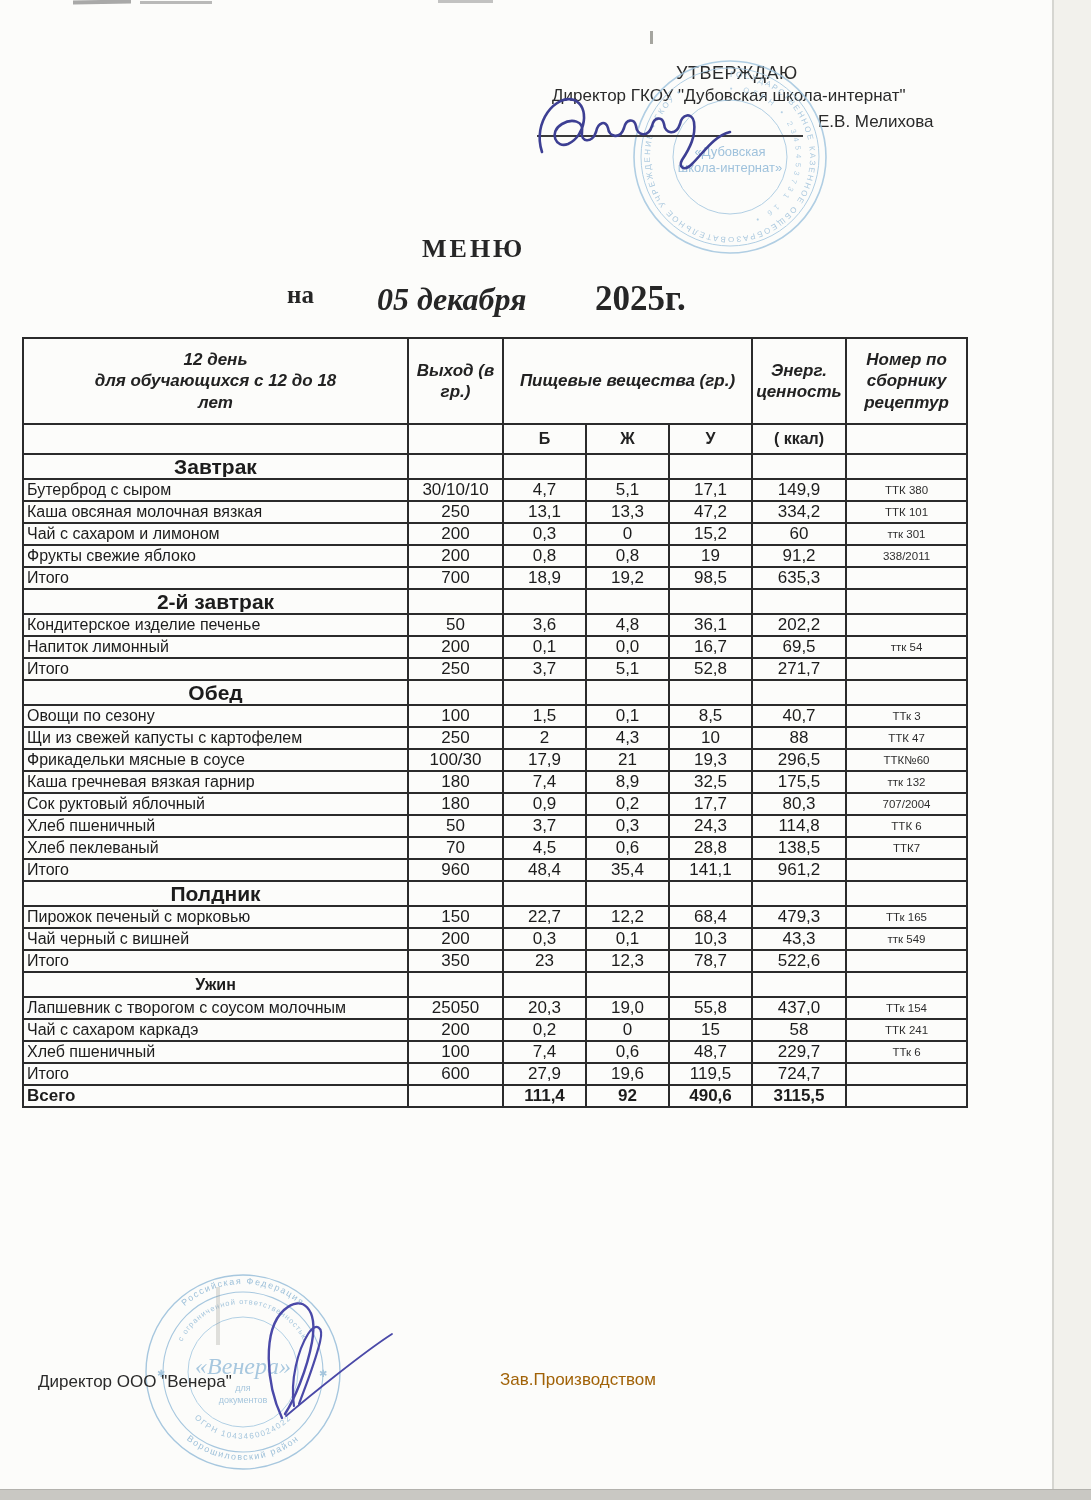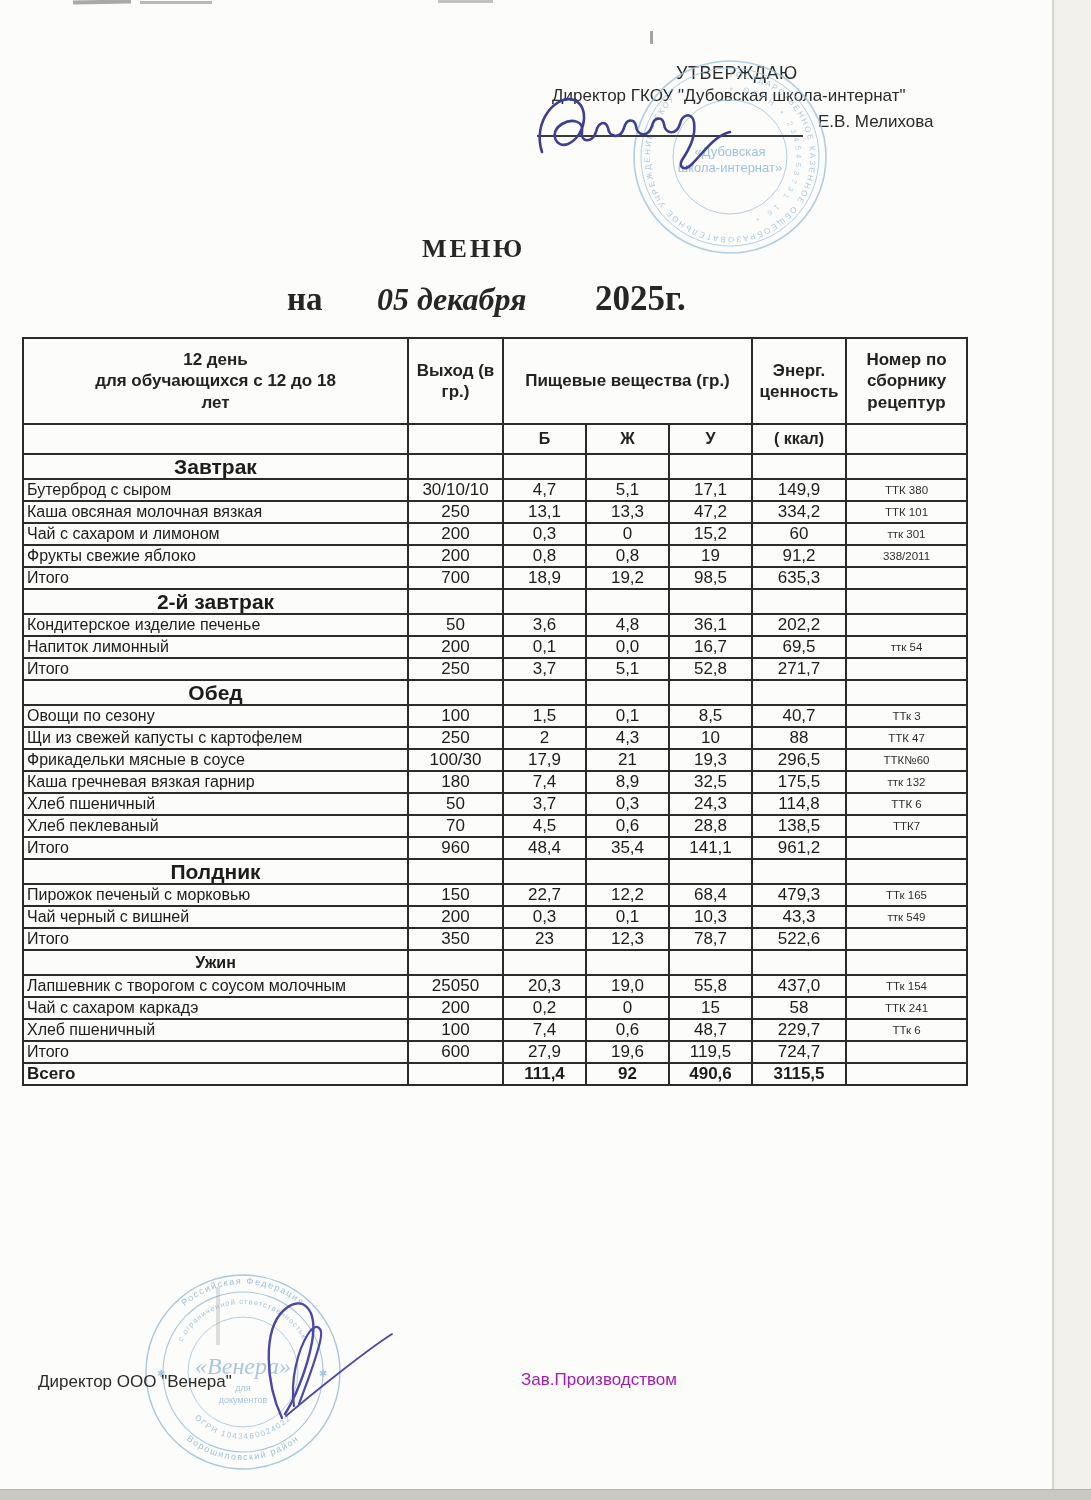--- a/index.html
+++ b/index.html
@@ -27,53 +27,53 @@
   .dust{left:216px;top:1287px;width:4px;height:58px;background:#9a9a94;opacity:.3;}
 
   
   .approve-heading{position:absolute;left:676px;top:63px;font-size:18px;letter-spacing:.5px;color:#2a2a2a;}
   .approve-line{position:absolute;left:552px;top:86px;font-size:17px;color:#2a2a2a;}
   .sig-underline{position:absolute;left:537px;top:135px;width:266px;height:2px;background:#3a3a3a;z-index:3;}
   .approve-signer{position:absolute;left:806px;top:112px;font-size:17px;color:#2a2a2a;margin-left:12px;}
 
   
   .title-main{position:absolute;left:422px;top:234px;font-family:"Liberation Serif","DejaVu Serif",serif;font-weight:bold;font-size:26px;letter-spacing:3px;color:#262626;}
-  .title-prefix{position:absolute;left:287px;top:281px;font-family:"Liberation Serif","DejaVu Serif",serif;font-weight:bold;font-size:33px;color:#262626;}
+  .title-prefix{position:absolute;left:287px;top:281px;font-family:"Liberation Serif","DejaVu Serif",serif;font-weight:bold;font-size:25px;color:#262626;}
   .title-date{position:absolute;left:377px;top:281px;font-family:"Liberation Serif","DejaVu Serif",serif;font-weight:bold;font-style:italic;font-size:32px;color:#262626;}
   .title-year{position:absolute;left:595px;top:279px;font-family:"Liberation Serif","DejaVu Serif",serif;font-weight:bold;font-size:35px;color:#262626;}
 
   
   table.menu{
     position:absolute;left:22px;top:337px;width:944px;
     border-collapse:collapse;table-layout:fixed;
     background:transparent;z-index:2;
   }
   table.menu th,table.menu td{
     border:2px solid #2b2b2b;
     padding:0 3px;
     overflow:hidden;
     background:transparent;
   }
-  table.menu thead tr.h1{height:86px;}
+  table.menu thead tr.h1{height:86px;font-style:italic;}
   table.menu thead tr.h2{height:30px;}
   table.menu th{font-weight:bold;font-size:17px;text-align:center;vertical-align:middle;line-height:1.25;white-space:pre-line;color:#222;}
   table.menu tr.h2 th{font-size:16px;}
   table.menu tbody tr{height:20px;}
   table.menu tbody tr.section-row{height:25px;}
-  td.c-name{font-size:16px;text-align:left;padding-left:4px;vertical-align:middle;}
+  td.c-name{font-size:16px;text-align:left;padding-left:4px;vertical-align:middle;border-radius:12px;}
   td.c-num{font-size:17px;text-align:center;vertical-align:middle;}
   td.c-recipe{font-size:11.5px;text-align:center;vertical-align:middle;color:#2e2e2e;}
   td.section-name{font-weight:bold;font-size:21px;text-align:center;line-height:1;}
   tr.section-small td.section-name{font-size:16px;}
   tr.total-row td{font-weight:bold;}
   tr.total-row td.c-name{font-size:17px;}
 
   
   .footer-left{position:absolute;left:38px;top:1372px;font-size:17px;color:#2a2a2a;z-index:2;}
-  .footer-right{position:absolute;left:500px;top:1370px;font-size:17px;color:#a21caf;z-index:2;margin-left:21px;}
+  .footer-right{position:absolute;left:500px;top:1370px;font-size:17px;color:#a16207;z-index:2;}
 
   
   .stamp{position:absolute;z-index:1;}
   .stamp-school{left:630px;top:57px;opacity:.85;}
   .stamp-venera{left:143px;top:1272px;opacity:.9;}
   .sig{position:absolute;z-index:3;}
   .sig-top{left:530px;top:86px;}
   .sig-bottom{left:252px;top:1290px;}
   .stamp text{font-family:"Liberation Sans","DejaVu Sans",sans-serif;}
   .stamp .serifc{font-family:"Liberation Serif","DejaVu Serif",serif;}
@@ -317,20 +317,29 @@
         <tr>
           <td class="c-name">Каша гречневая вязкая гарнир</td>
           <td class="c-num">180</td>
           <td class="c-num">7,4</td>
           <td class="c-num">8,9</td>
           <td class="c-num">32,5</td>
           <td class="c-num">175,5</td>
           <td class="c-recipe">ттк 132</td>
         </tr>
         <tr>
+          <td class="c-name">Сок руктовый яблочный</td>
+          <td class="c-num">180</td>
+          <td class="c-num">0,9</td>
+          <td class="c-num">0,2</td>
+          <td class="c-num">17,7</td>
+          <td class="c-num">80,3</td>
+          <td class="c-recipe">707/2004</td>
+        </tr>
+        <tr>
           <td class="c-name">Хлеб пшеничный</td>
           <td class="c-num">50</td>
           <td class="c-num">3,7</td>
           <td class="c-num">0,3</td>
           <td class="c-num">24,3</td>
           <td class="c-num">114,8</td>
           <td class="c-recipe">ТТК 6</td>
         </tr>
         <tr>
           <td class="c-name">Хлеб пеклеваный</td>

